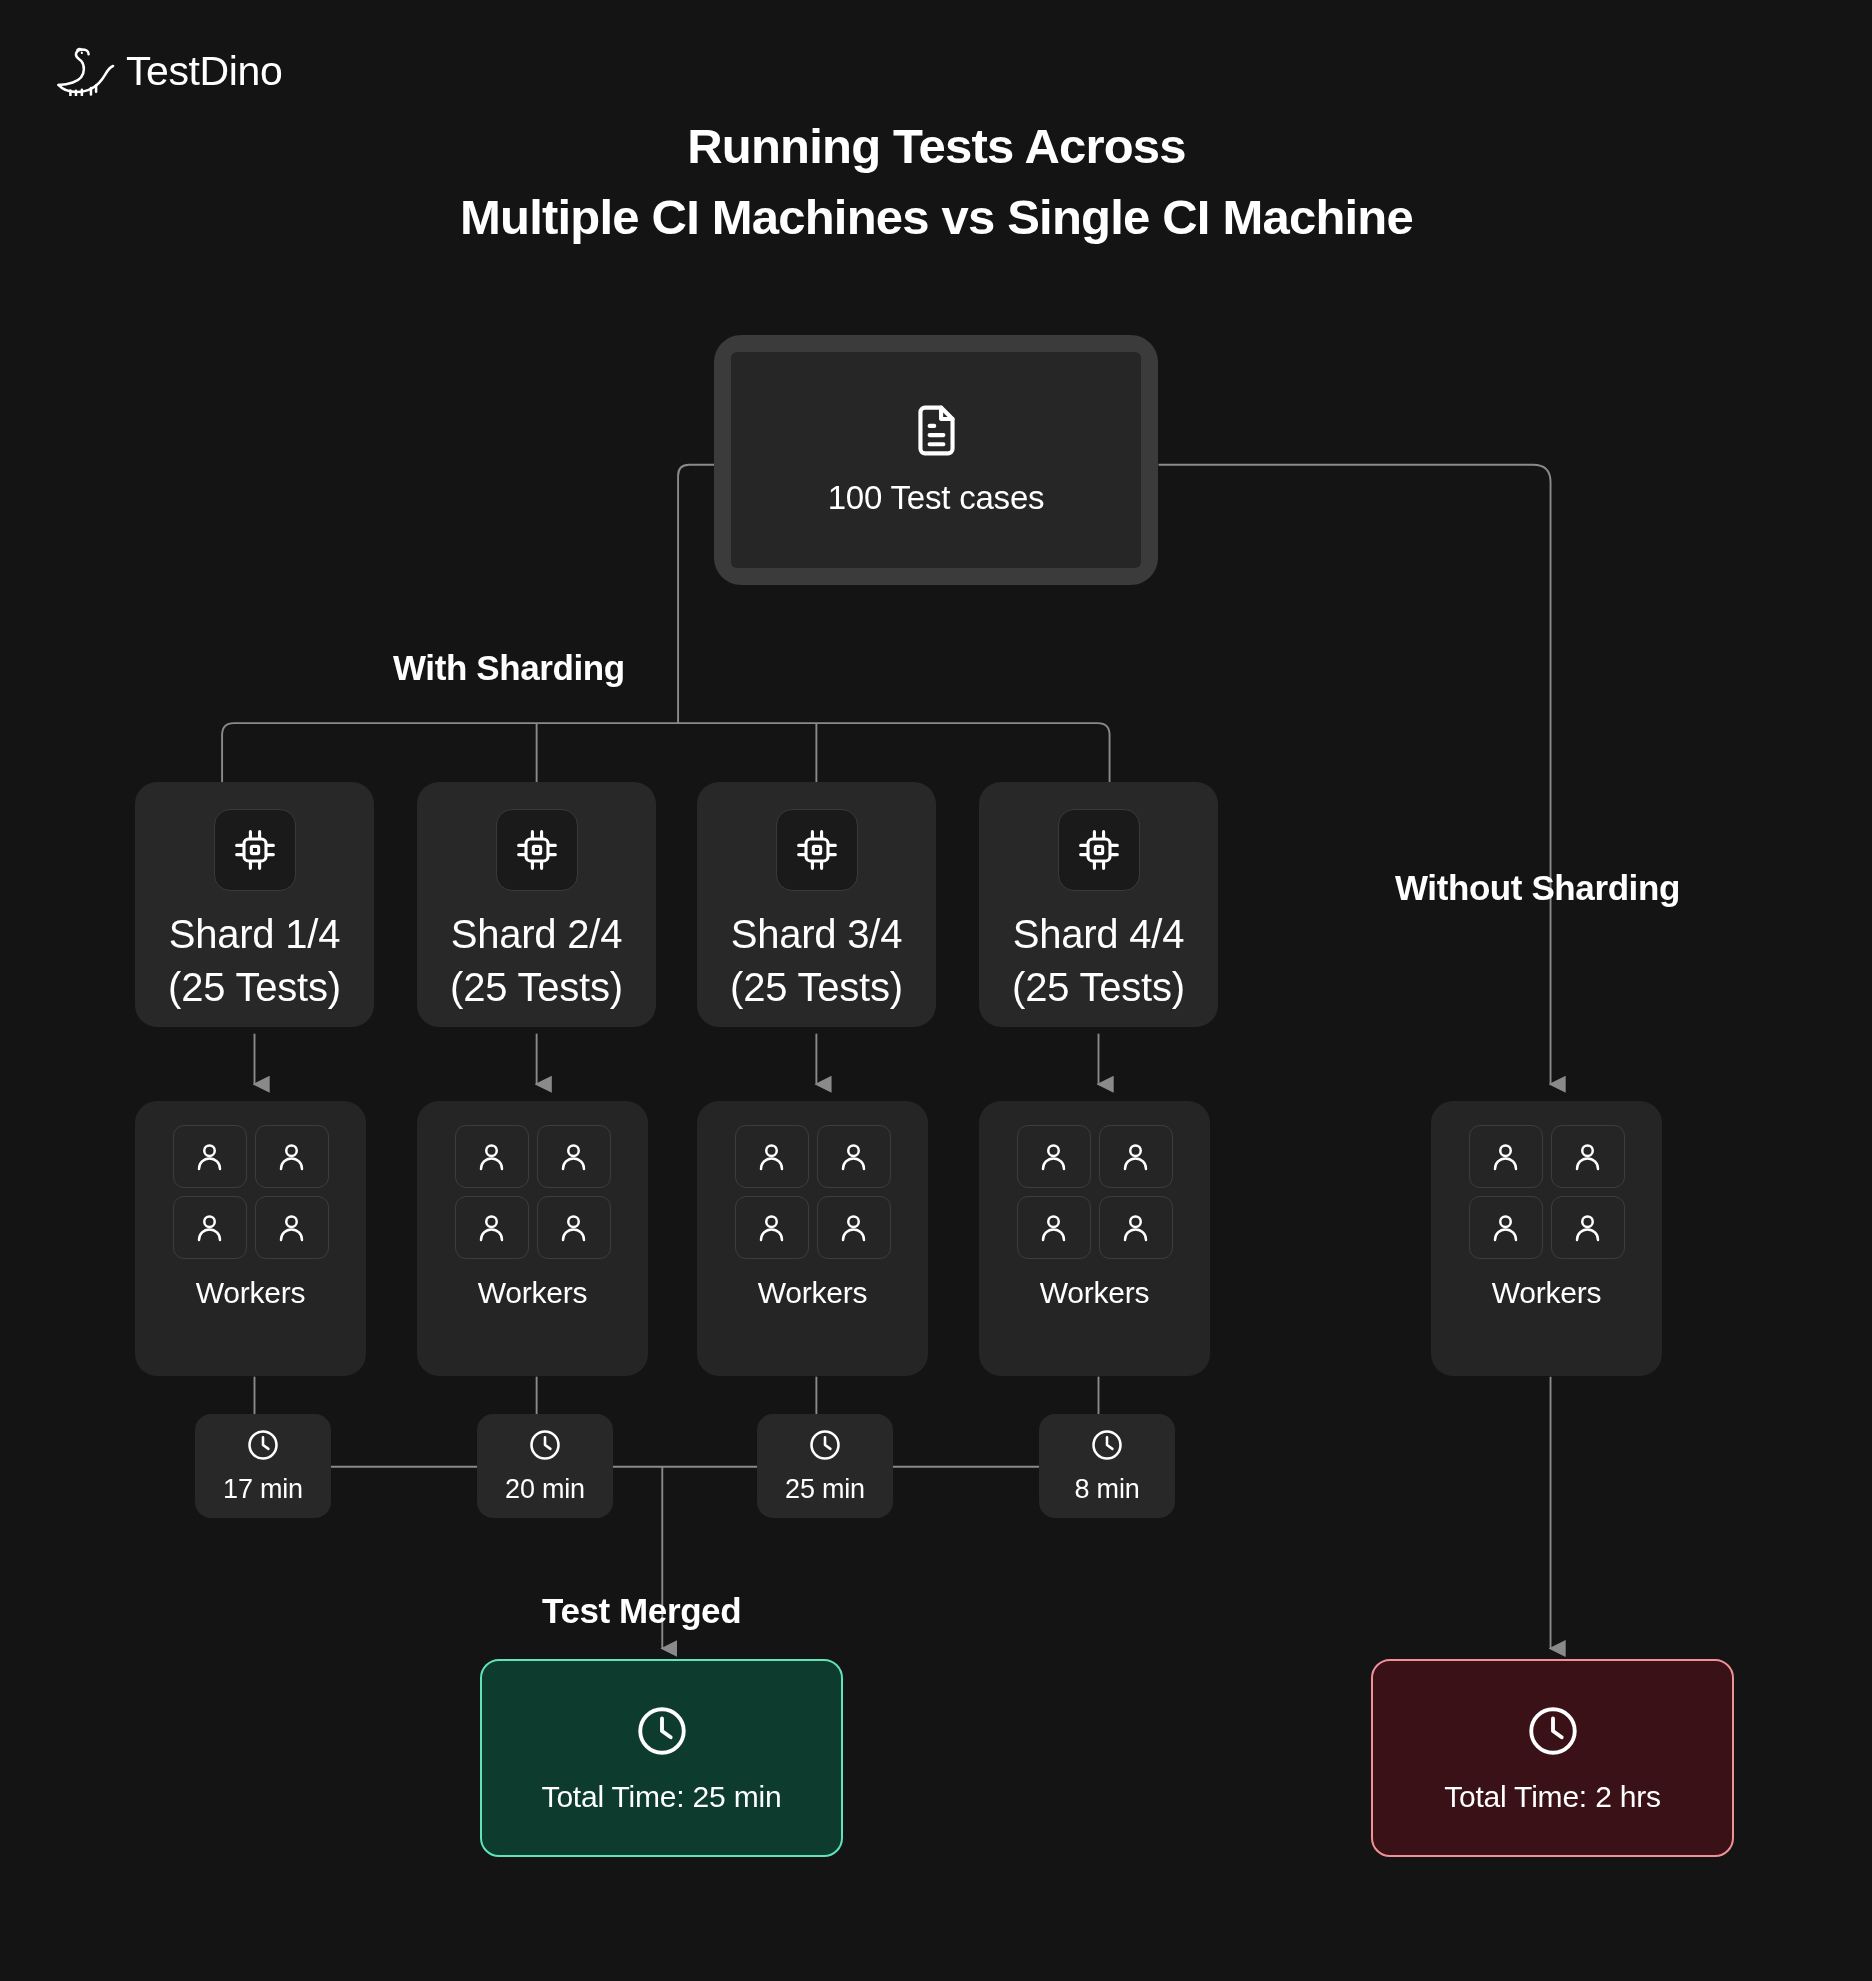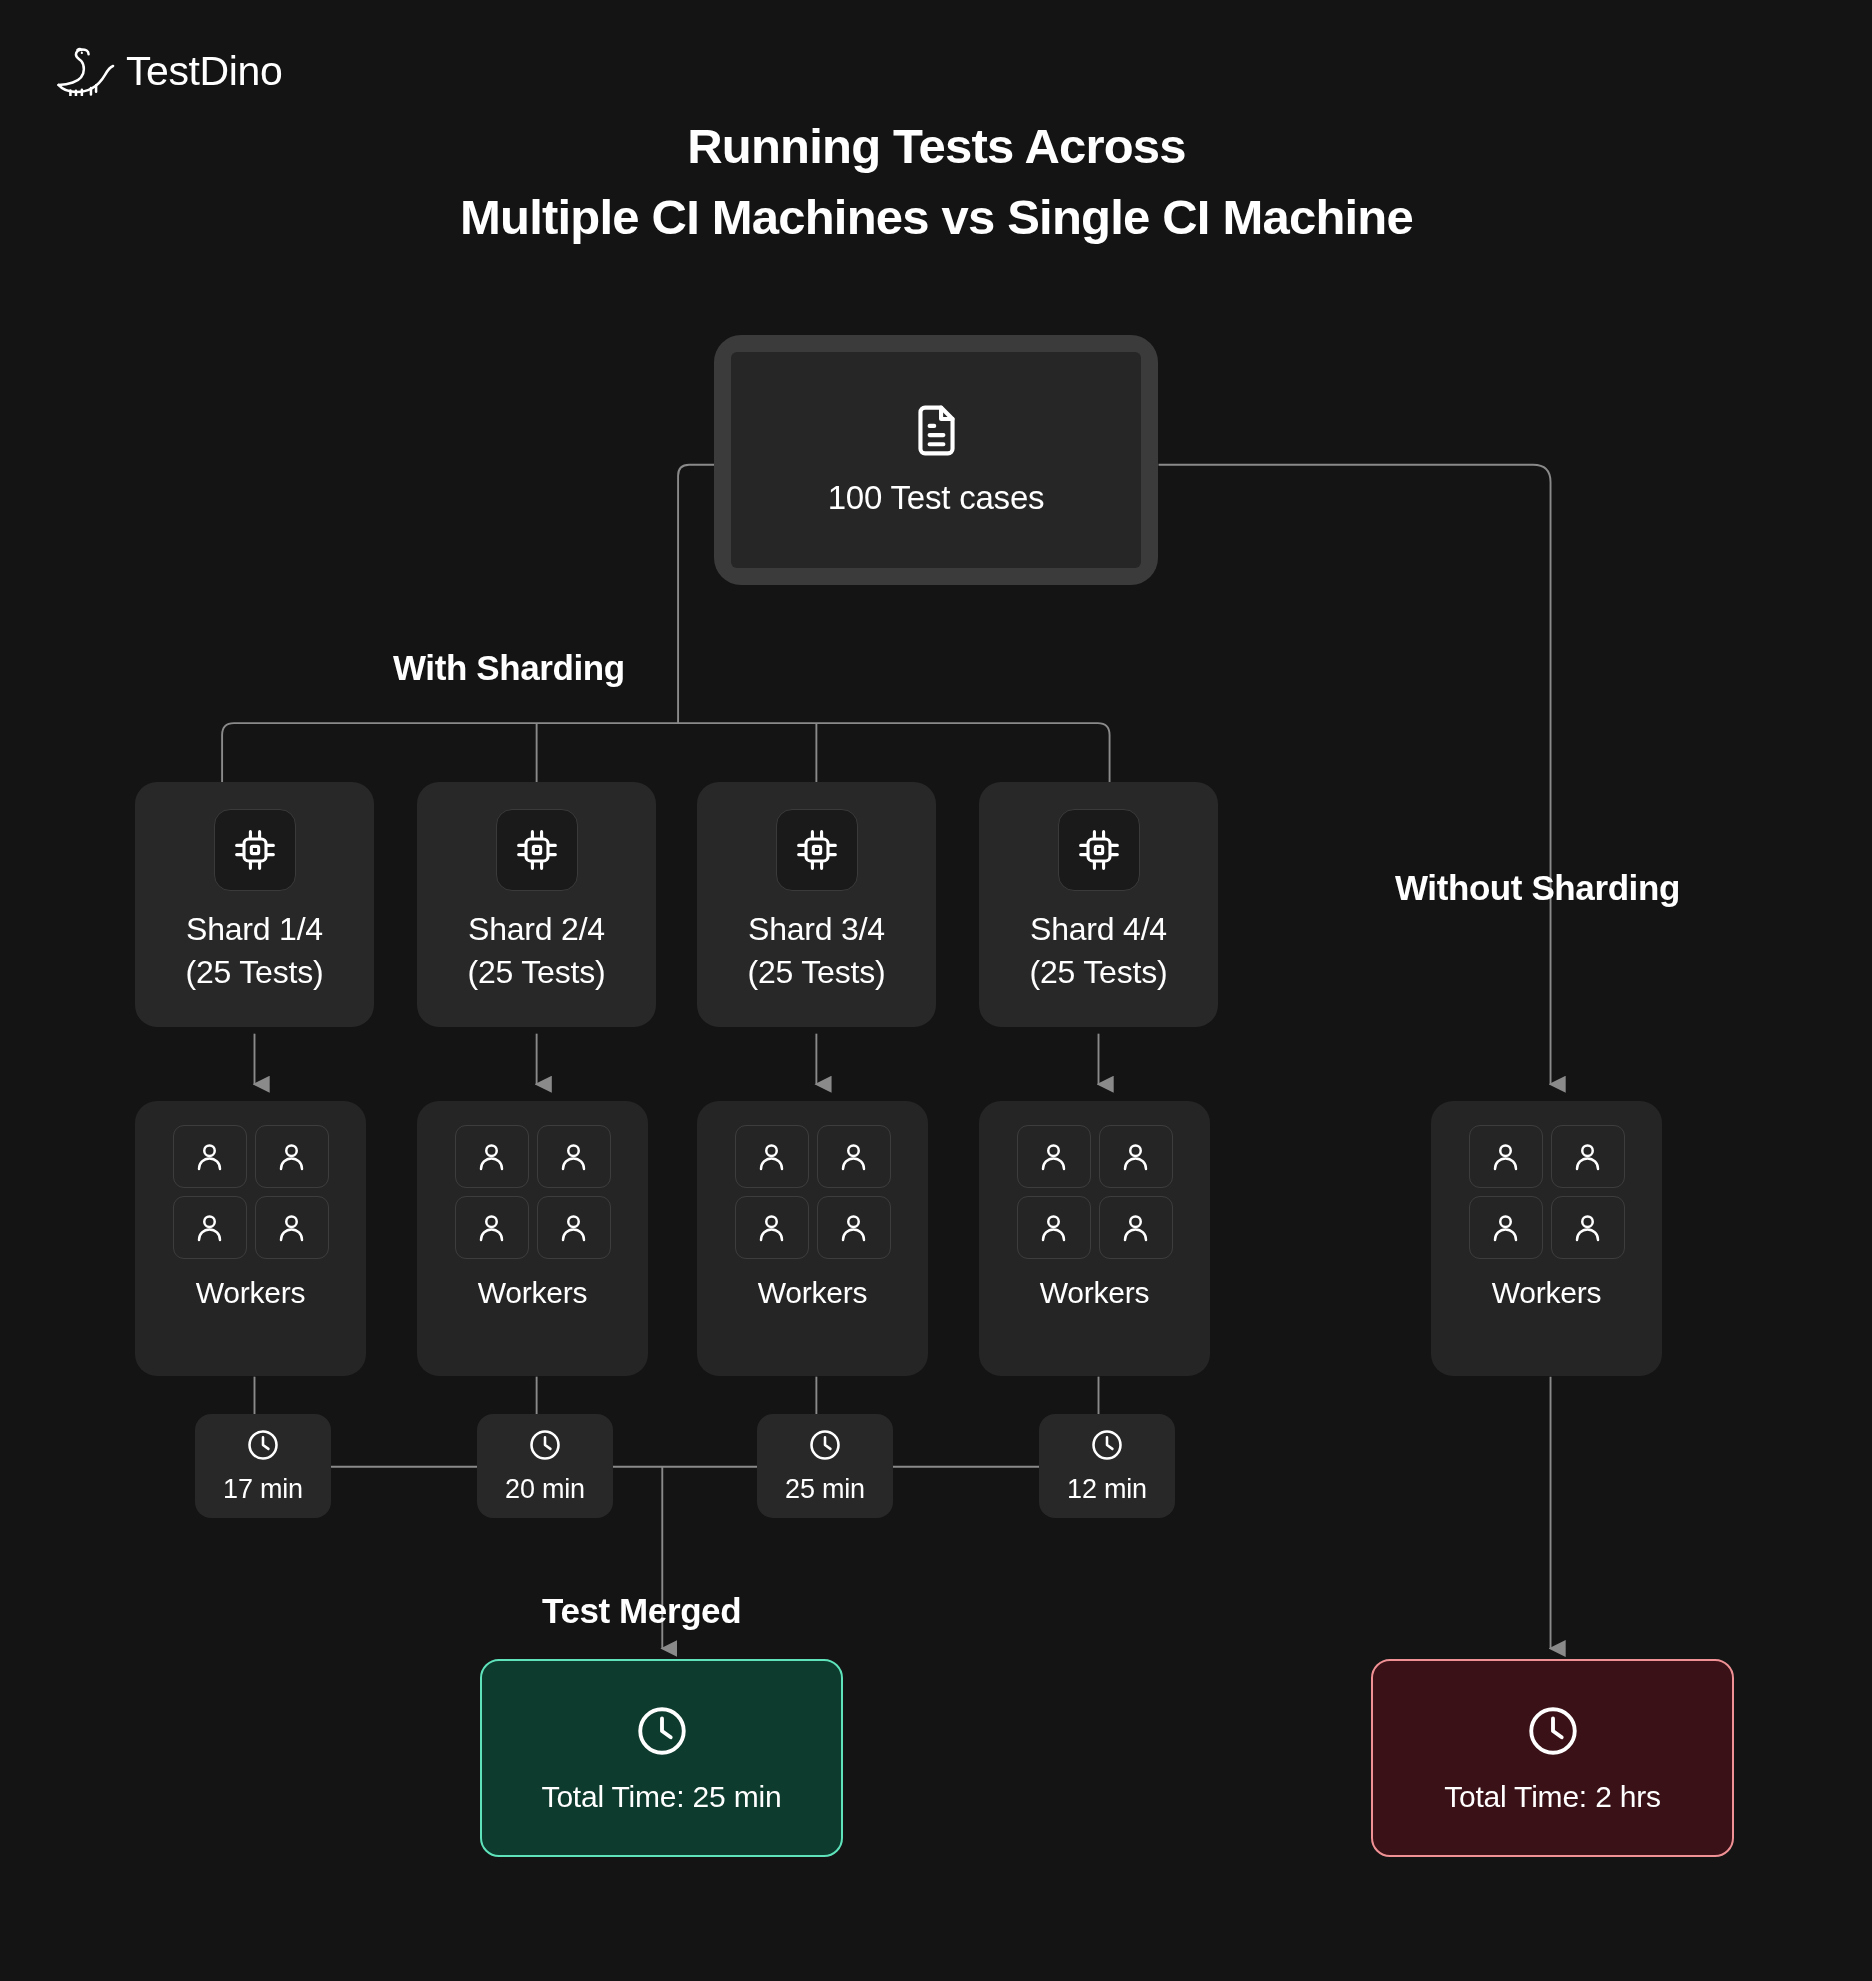--- a/index.html
+++ b/index.html
@@ -40,21 +40,21 @@
   
   .shard {
     width:239px; height:245px; top:782px;
     background:#282828; border-radius:22px;
     display:flex; flex-direction:column; align-items:center; padding-top:27px;
   }
   .shard .iconbox {
     width:82px; height:82px; background:#1a1a1a; border:1.2px solid #3a3a3a;
     border-radius:16px; display:flex; align-items:center; justify-content:center;
   }
-  .shard .lbl { margin-top:17.4px; font-size:32px; font-weight:500; line-height:1.32; text-align:center; letter-spacing:-0.2px; }
+  .shard .lbl { margin-top:17.4px; font-size:40px; font-weight:500; line-height:1.32; text-align:center; letter-spacing:-0.2px; }
 
   
   .workers {
     width:231px; height:275px; top:1101px;
     background:#252525; border-radius:22px;
     display:flex; flex-direction:column; align-items:center; padding-top:24px;
   }
   .workers .grid { display:grid; grid-template-columns:repeat(2,1fr); gap:8px; }
   .workers .cell {
     width:74px; height:63px; border:1.2px solid #3d3d3d; border-radius:11px;
@@ -379,21 +379,21 @@
     </span>
   <span class="lbl">25 min</span>
 </div>
 <div class="node chip" style="left:1039px">
   <span>
       <svg class="ic" width="36" height="36" viewBox="0 0 24 24" fill="none" stroke="#fff" stroke-width="1.7" stroke-linecap="round" stroke-linejoin="round">
         <circle cx="12" cy="12" r="9"></circle>
         <path d="M12 6.8V12l3.6 2.6"></path>
       </svg>
     </span>
-  <span class="lbl">12 min</span>
+  <span class="lbl">8 min</span>
 </div>
 
 <div class="node result" id="result-merged">
   <span>
       <svg class="ic" width="58" height="58" viewBox="0 0 24 24" fill="none" stroke="#fff" stroke-width="1.6" stroke-linecap="round" stroke-linejoin="round">
         <circle cx="12" cy="12" r="9"></circle>
         <path d="M12 6.8V12l3.6 2.6"></path>
       </svg>
     </span>
   <span class="lbl">Total Time: 25 min</span>

